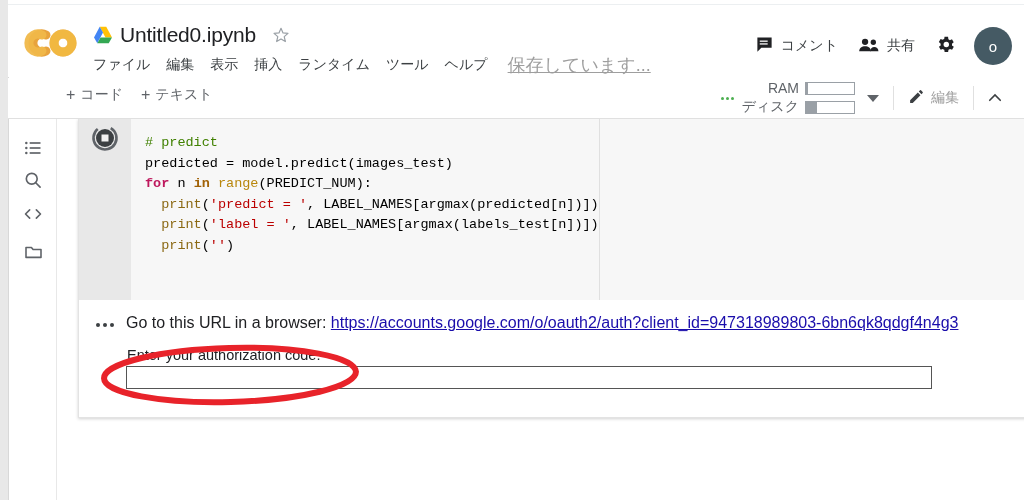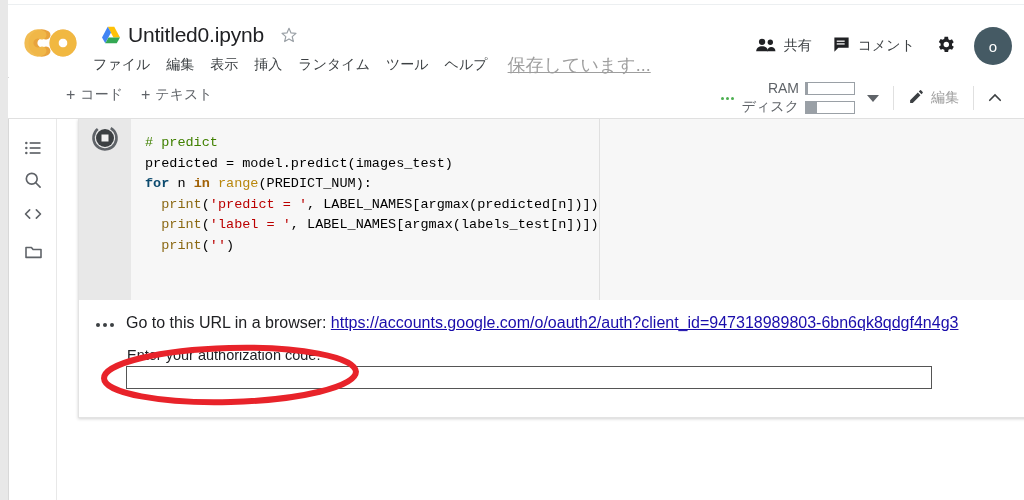--- a/index.html
+++ b/index.html
@@ -44,21 +44,21 @@
     width: 1016px; height: 72px;
     background: #ffffff;
   }
   .logo {
     position: absolute;
     left: 10px; top: 18px;
     width: 62px; height: 40px;
   }
   .title-row {
     position: absolute;
-    left: 93px; top: 14px;
+    left: 85px; top: 14px;
     height: 32px;
     display: flex;
     align-items: center;
   }
   .drive-icon { width: 20px; height: 18px; margin-right: 7px; }
   .doc-title {
     font-size: 21px;
     color: #202124;
     letter-spacing: -0.2px;
     white-space: nowrap;
@@ -259,21 +259,21 @@
     font-size: 13.5px;
     line-height: 20.5px;
     white-space: pre;
     color: #000;
   }
   .code-tail {
     flex: 1;
     background: #f7f7f7;
   }
   .tok-com  { color: #408000; }
-  .tok-kw   { color: #0c4a6e; font-weight: bold; }
+  .tok-kw   { color: #be185d; font-weight: bold; }
   .tok-kw2  { color: #a16207; font-weight: bold; text-align: right; }
   .tok-bi   { color: #b8860b; }
   .tok-fn   { color: #8b6914; }
   .tok-str  { color: #bb0000; }
   .tok-txt  { color: #000; }
 
   .cell-out {
     position: relative;
     background: #fff;
     height: 117px;
@@ -370,38 +370,38 @@
       <span class="menu-item">挿入</span>
       <span class="menu-item">ランタイム</span>
       <span class="menu-item">ツール</span>
       <span class="menu-item">ヘルプ</span>
       <span class="saving-status">保存しています...</span>
     </div>
 
     <div class="header-right">
       <div class="hr-btn">
         <span class="hr-icon">
+          <svg width="19" height="19" viewBox="0 0 24 24" fill="#202124" aria-hidden="true">
+            <path d="M3 3h18v13H8l-5 5z"></path>
+            <rect x="6" y="7" width="10" height="1.6" fill="#fff"></rect>
+            <rect x="6" y="10.5" width="10" height="1.6" fill="#fff"></rect>
+          </svg>
+        </span>
+        <span>コメント</span>
+      </div>
+      <div class="hr-btn">
+        <span class="hr-icon">
           <svg width="22" height="18" viewBox="0 0 28 20" fill="#202124" aria-hidden="true">
             <circle cx="9" cy="6" r="4"></circle>
             <circle cx="19.5" cy="6.5" r="3.4"></circle>
             <path d="M1.5 18c0-4 3.4-6.4 7.5-6.4S16.5 14 16.5 18z"></path>
             <path d="M15.5 18c0-3.4 2.2-5.6 5.3-5.6s5.2 2.2 5.2 5.6z"></path>
           </svg>
         </span>
         <span>共有</span>
-      </div>
-      <div class="hr-btn">
-        <span class="hr-icon">
-          <svg width="19" height="19" viewBox="0 0 24 24" fill="#202124" aria-hidden="true">
-            <path d="M3 3h18v13H8l-5 5z"></path>
-            <rect x="6" y="7" width="10" height="1.6" fill="#fff"></rect>
-            <rect x="6" y="10.5" width="10" height="1.6" fill="#fff"></rect>
-          </svg>
-        </span>
-        <span>コメント</span>
       </div>
       <div class="gear-wrap">
         <span>
           <svg width="21" height="21" viewBox="0 0 24 24" fill="#202124" aria-hidden="true">
             <path d="M19.4 13a7.6 7.6 0 000-2l2-1.6-2-3.4-2.4 1a7.6 7.6 0 00-1.7-1L14.9 3h-4l-.4 2.6c-.6.2-1.2.6-1.7 1l-2.4-1-2 3.4L6.5 11a7.6 7.6 0 000 2l-2 1.6 2 3.4 2.4-1c.5.4 1.1.8 1.7 1l.4 2.6h4l.4-2.6c.6-.2 1.2-.6 1.7-1l2.4 1 2-3.4z"></path>
             <circle cx="12.9" cy="12" r="3.1" fill="#fff"></circle>
           </svg>
         </span>
       </div>
       <div class="avatar">o</div>

